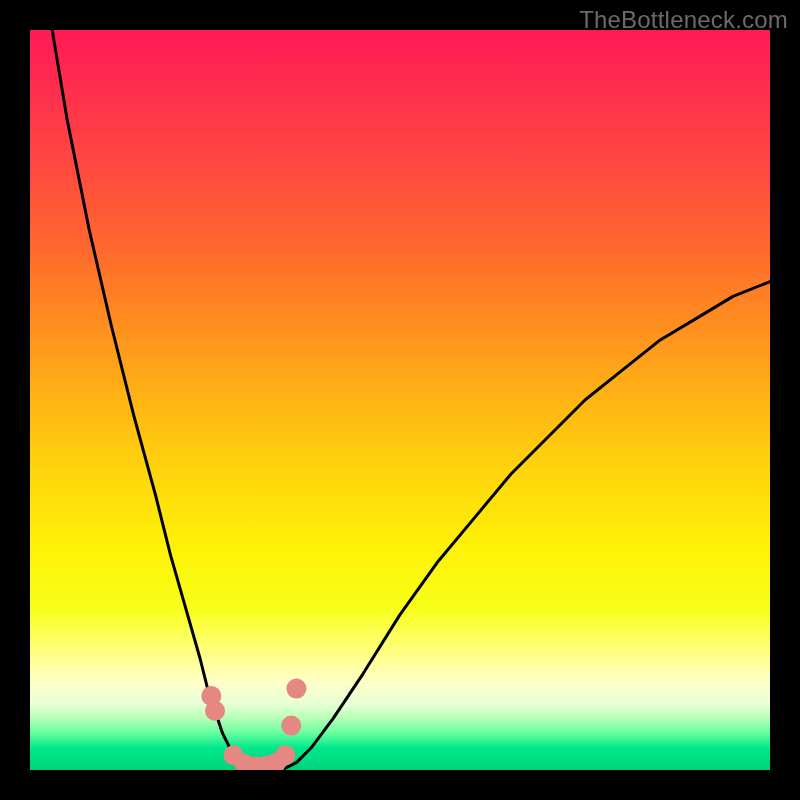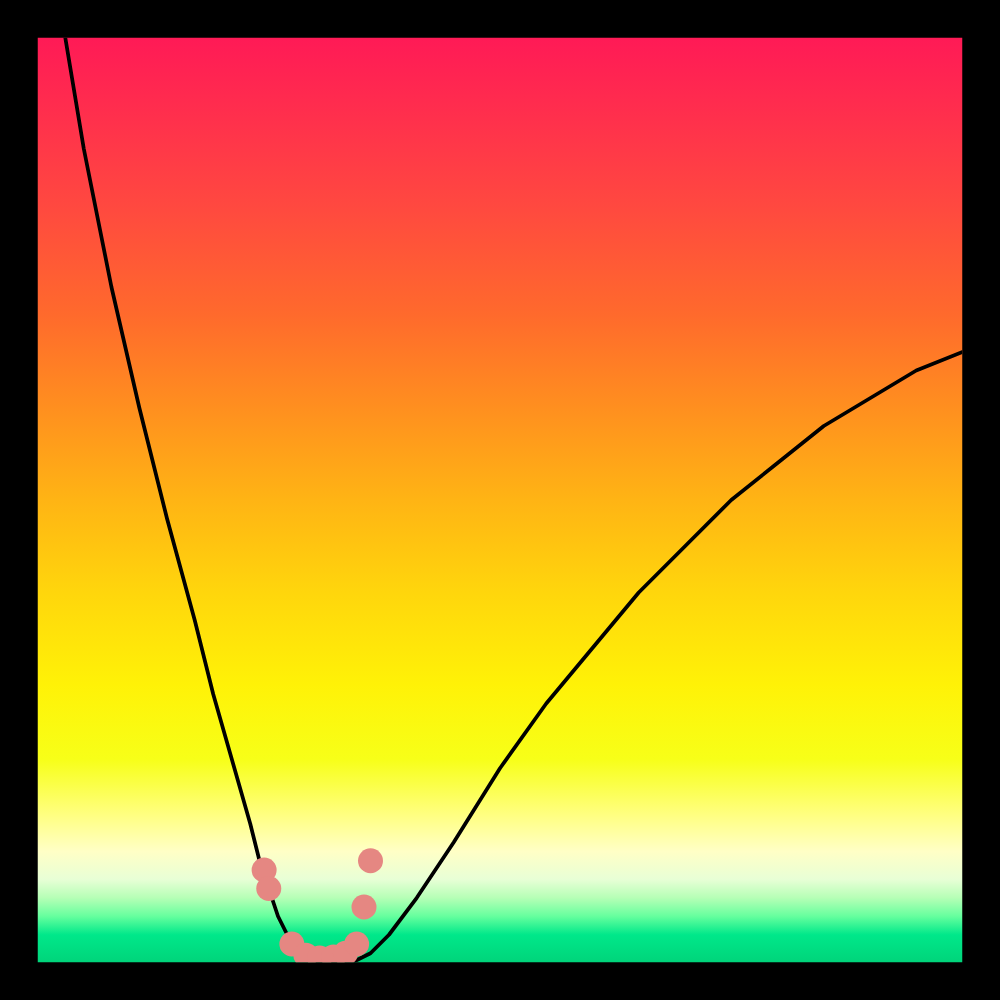--- a/index.html
+++ b/index.html
@@ -78,13 +78,14 @@
           <circle cx="214.6" cy="734.1" r="10" fill="#e58782"></circle>
           <circle cx="225.7" cy="736.3" r="10" fill="#e58782"></circle>
           <circle cx="236.8" cy="735.6" r="10" fill="#e58782"></circle>
           <circle cx="246.4" cy="732.6" r="10" fill="#e58782"></circle>
           <circle cx="255.3" cy="725.2" r="10" fill="#e58782"></circle>
           <circle cx="261.2" cy="695.6" r="10" fill="#e58782"></circle>
           <circle cx="266.4" cy="658.6" r="10" fill="#e58782"></circle>
         </g>
     </svg>
   </div>
+  <div class="watermark">TheBottleneck.com</div>
 </div>
 
 </body></html>

